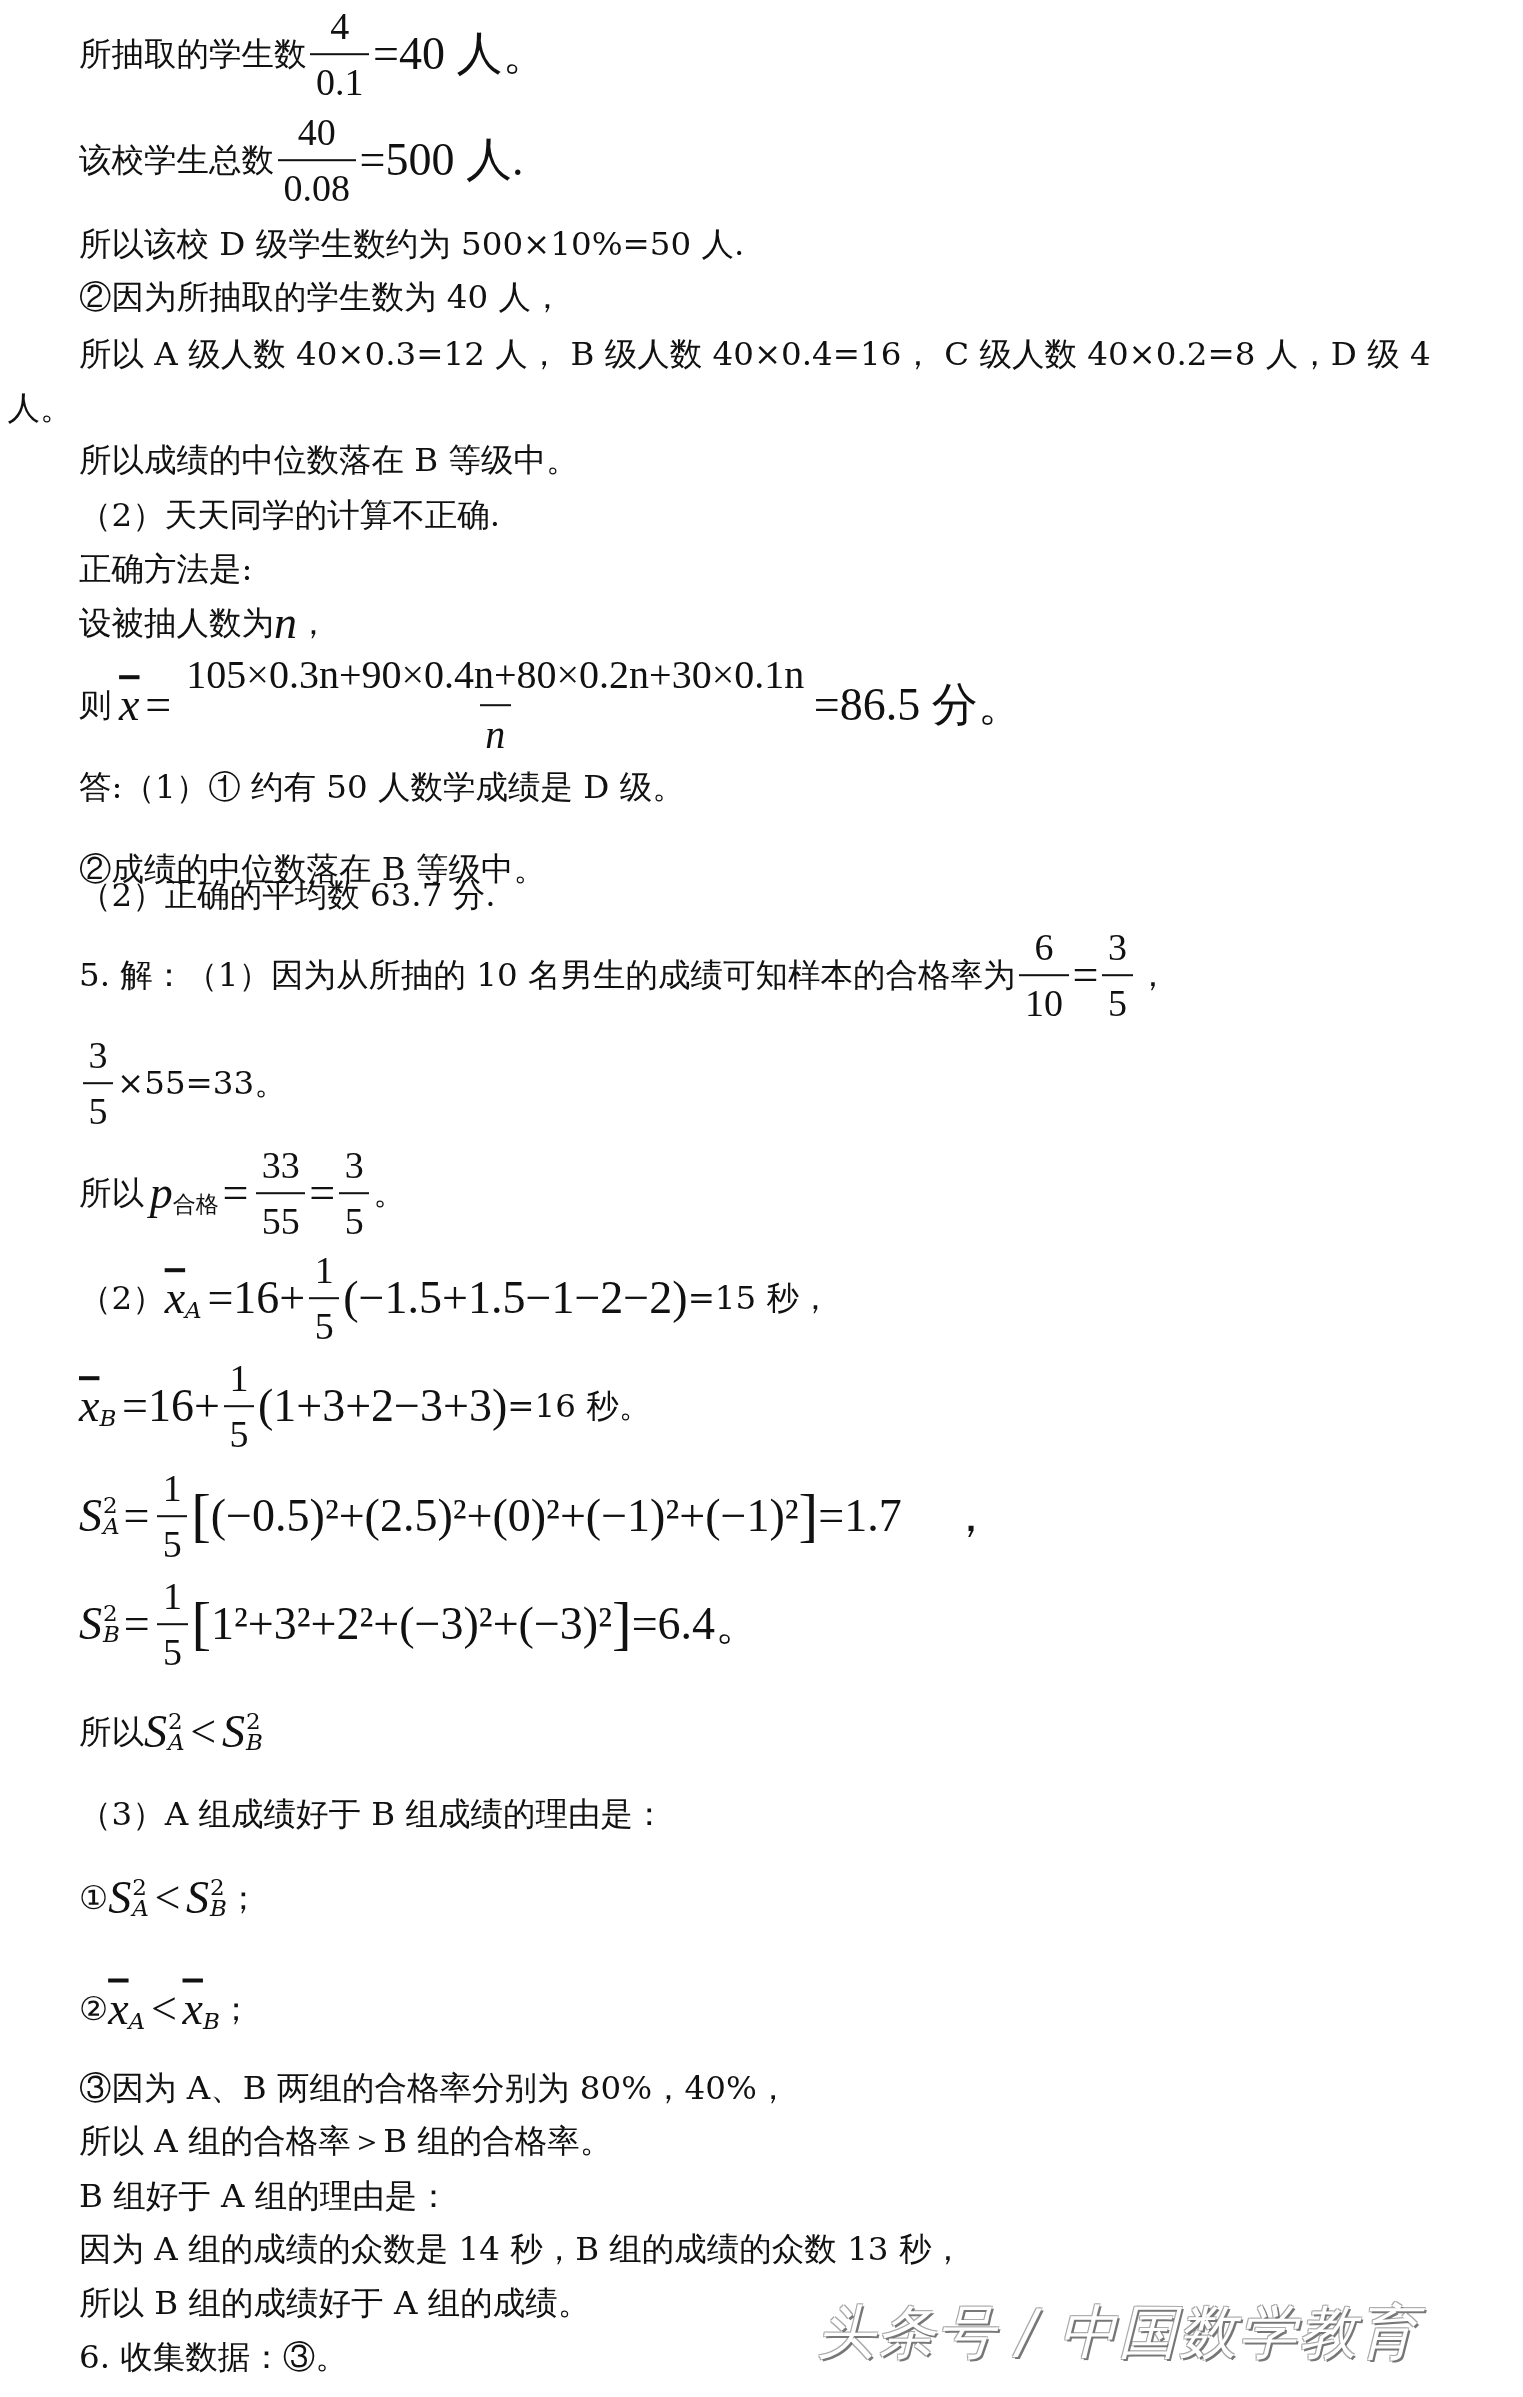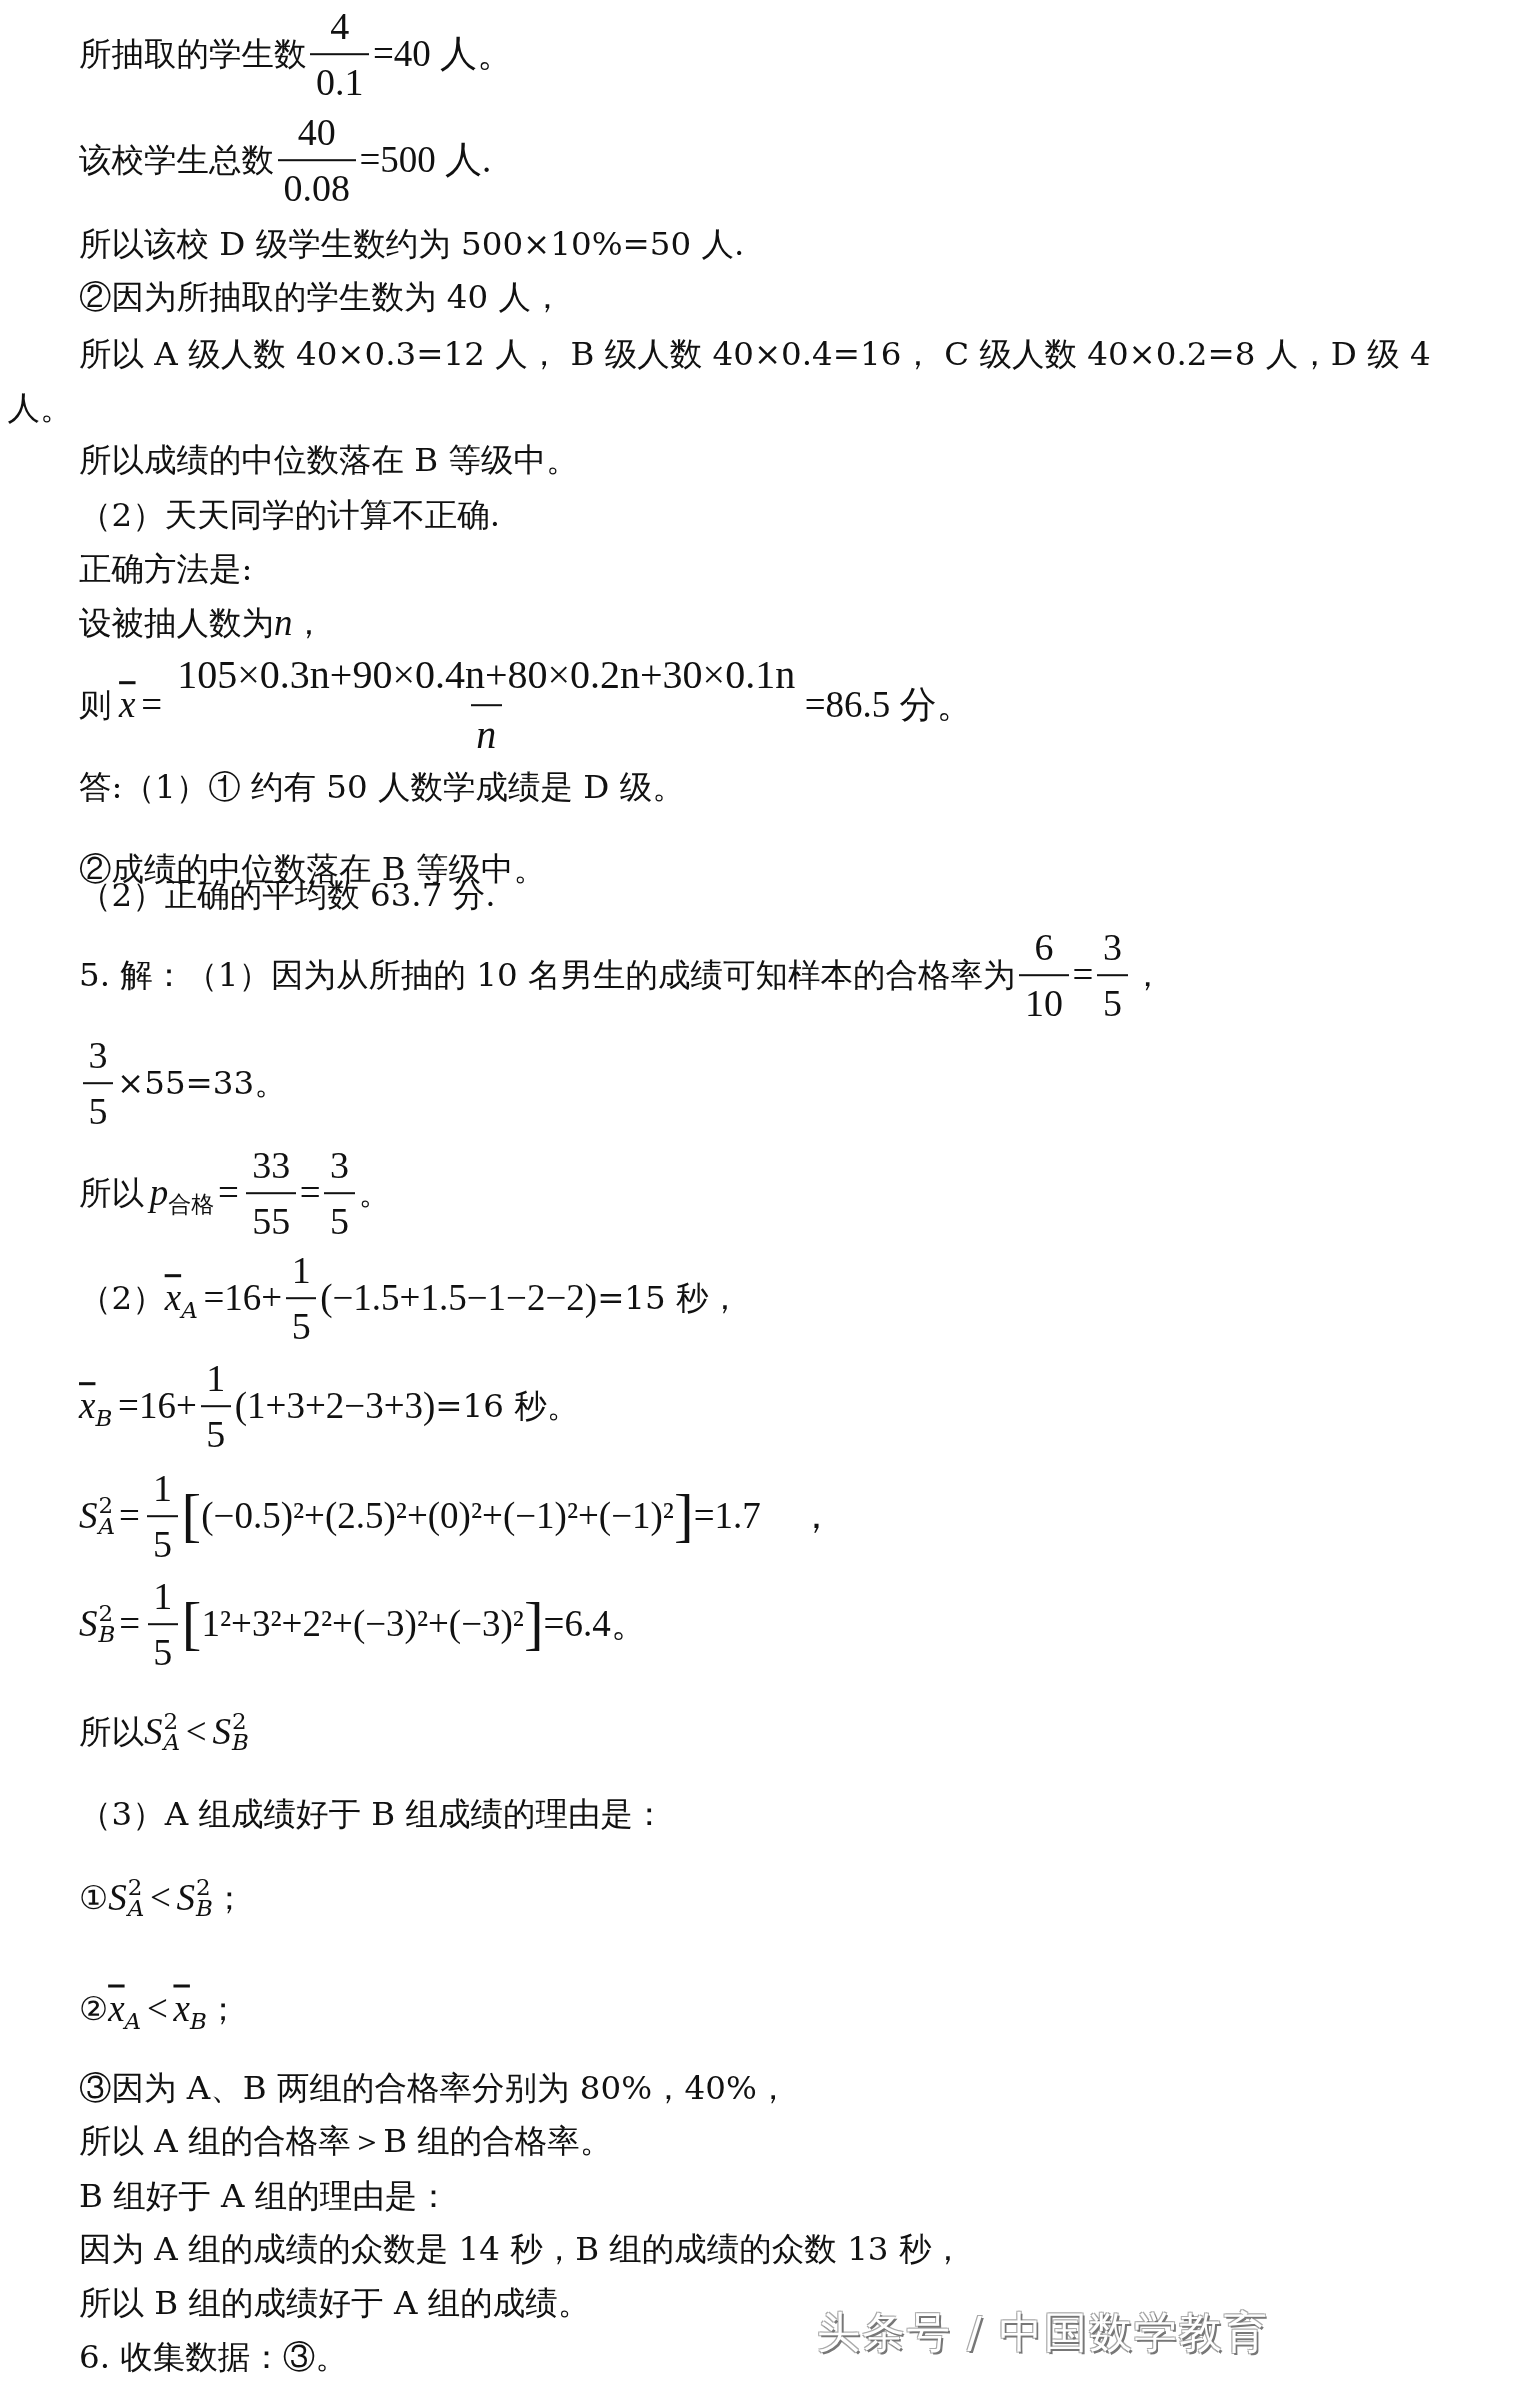--- a/index.html
+++ b/index.html
@@ -1,32 +1,32 @@
 <!DOCTYPE html>
 <html><head>
 <meta charset="utf-8">
 <style>
   html,body{margin:0;padding:0;background:#fff;}
   body{width:1524px;height:2397px;position:relative;overflow:hidden;
        font-family:"DejaVu Serif","Liberation Serif",serif;color:#111;}
   .ln{position:absolute;left:79px;font-size:32.5px;line-height:38px;white-space:nowrap;
       transform:translateY(-50%);display:flex;align-items:center;}
-  .m{font-family:"Liberation Serif","DejaVu Serif",serif;font-size:37px;}
+  .m{font-family:"Liberation Serif","DejaVu Serif",serif;font-size:46px;}
   .i{font-style:italic;}
   .frac{display:inline-flex;flex-direction:column;align-items:center;vertical-align:middle;margin:0 3.8px;
         font-family:"Liberation Serif",serif;font-size:38px;line-height:46px;}
   .frac .num{padding:0 5.7px 3.8px;}
   .frac .den{border-top:2.9px solid #111;padding:3.8px 5.7px 0;}
   .frac.big{font-size:40px;line-height:50px;}
   .bar{text-decoration:overline;}
   .sx{display:inline-flex;flex-direction:column;line-height:21px;font-size:23px;font-style:italic;margin-left:1px;vertical-align:middle;}
   .br{font-size:59px;font-weight:normal;line-height:57px;}
-  .wm{position:absolute;left:817px;top:2299px;font-size:43px;line-height:67px;color:#fff;
+  .wm{position:absolute;left:817px;top:2299px;font-size:58px;line-height:67px;color:#fff;
       font-family:"DejaVu Sans","Liberation Sans",sans-serif;
-      text-shadow:1.9px 1.9px 0 #777,-1px -1px 0 #aaa,1px -1px 0 #aaa,-1px 1px 0 #aaa;letter-spacing:1.9px;}
+      text-shadow:1.9px 1.9px 0 #777,-1px -1px 0 #aaa,1px -1px 0 #aaa,-1px 1px 0 #aaa;letter-spacing:1.9px;font-style:italic;}
 </style>
 </head>
 <body>
 
 <div class="ln" style="top:54px">
   <span>所抽取的学生数</span>
   <span class="frac">
       <span class="num">4</span>
       <span class="den">0.1</span>
     </span>

